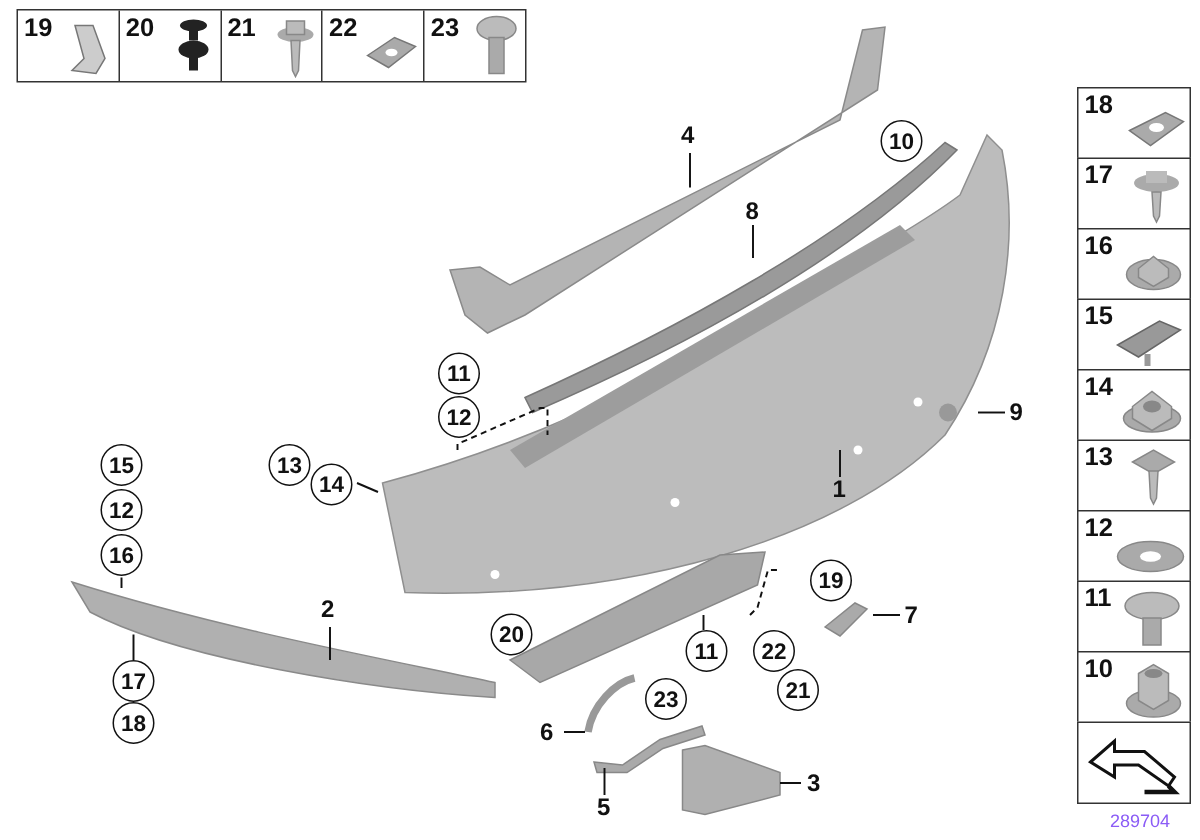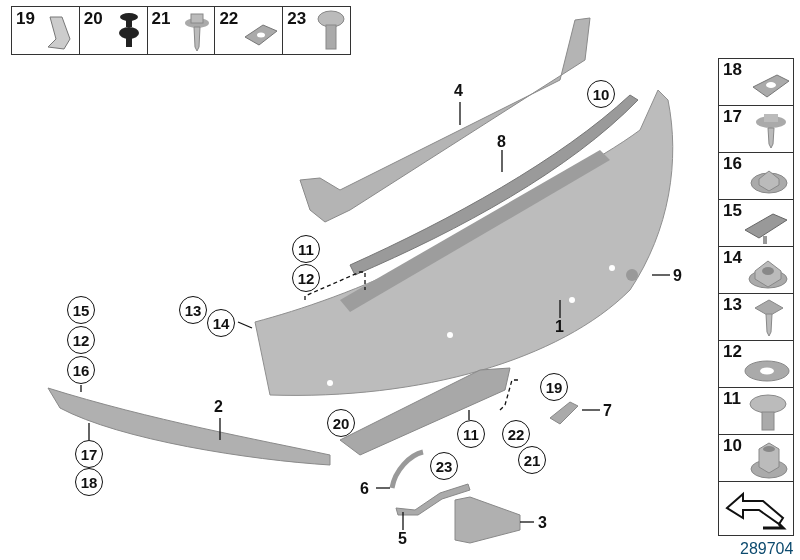--- a/index.html
+++ b/index.html
@@ -8,21 +8,21 @@
   .topcell{flex:1;border-right:1.5px solid #333;position:relative;}
   .topcell:last-child{border-right:none;}
   .cellnum{position:absolute;left:4px;top:2px;font-weight:bold;font-size:17px;color:#111;}
   .sidecol{position:absolute;left:718px;top:58px;width:76px;box-sizing:border-box;}
   .sidecell{height:47px;border:1.5px solid #333;border-bottom:none;position:relative;box-sizing:border-box;}
   .sidecell.last{border-bottom:1.5px solid #333;height:55px;}
   .sidecell .cellnum{left:4px;top:1px;font-size:17px;}
   .part-svg{position:absolute;}
   .callout{position:absolute;width:28px;height:28px;border:1.8px solid #111;border-radius:50%;box-sizing:border-box;display:flex;align-items:center;justify-content:center;font-weight:bold;font-size:15px;color:#111;background:#fff;}
   .plain{position:absolute;font-weight:bold;font-size:16px;color:#111;}
-  .docnum{position:absolute;left:740px;top:540px;font-size:16px;color:#0c4a6e;text-align:center;}
+  .docnum{position:absolute;left:740px;top:540px;font-size:12px;color:#8b5cf6;text-align:center;}
 </style>
 </head>
 <body>
 
 <div class="topstrip">
   <div class="topcell">
     <span class="cellnum">19</span>
     <svg class="part-svg" style="left:30px;top:6px" width="34" height="40">
         <path d="M8 4 L20 4 L28 26 L22 36 L6 34 L14 26 Z" fill="#ccc" stroke="#777"></path>
       </svg>

